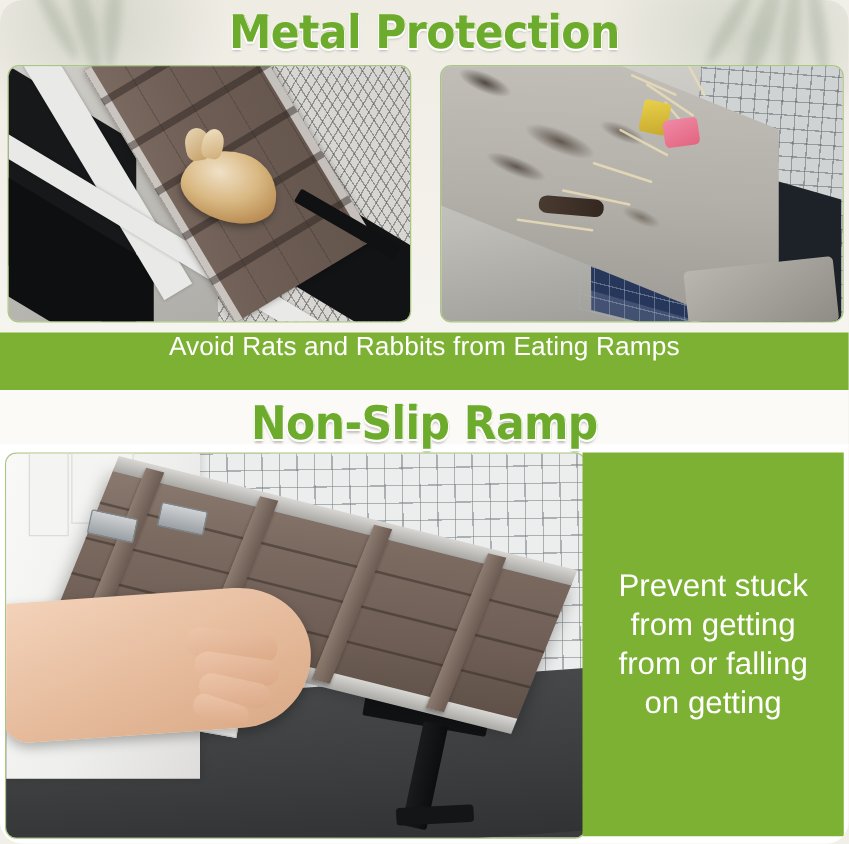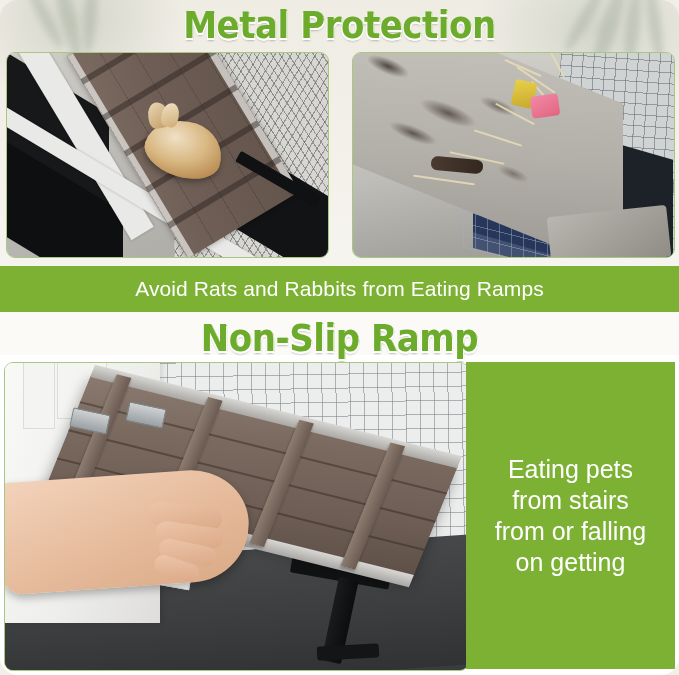--- a/index.html
+++ b/index.html
@@ -165,21 +165,21 @@
     transform:skewY(14deg);
   }
   .rp-metal{
     position:absolute;right:5px;bottom:-6px;width:120px;height:52px;
     background:linear-gradient(150deg,#b9b6b0,#8f8c86);transform:rotate(-6deg);border-radius:4px;
   }
 
   
   #banner{
     position:absolute;left:0;top:266px;width:679px;height:46px;
-    background:#7db134;display:flex;align-items:center;justify-content:center;
+    background:#7db134;display:flex;align-items:flex-start;justify-content:center;
   }
   #banner-text{
     color:#ffffff;font-size:21px;font-family:"Liberation Sans",sans-serif;
     letter-spacing:.1px;white-space:nowrap;
   }
 
   
   #photo-bottom{left:4px;top:362px;width:463px;height:307px;}
   .bp-bg{position:absolute;inset:0;background:linear-gradient(175deg,#f2f1ee 0%,#e6e5e2 42%,#cfcfcd 52%,#4b4c4e 60%,#3a3b3d 100%);}
   .bp-mesh{
@@ -375,20 +375,20 @@
         <div class="finger" style="left:150px;top:34px;width:74px;height:23px;transform:rotate(10deg);"></div>
         <div class="finger" style="left:156px;top:54px;width:68px;height:21px;transform:rotate(12deg);"></div>
         <div class="finger" style="left:158px;top:72px;width:58px;height:20px;transform:rotate(16deg);"></div>
         <div class="finger" style="left:152px;top:88px;width:46px;height:18px;transform:rotate(22deg);"></div>
       </div>
     </div>
   </div>
 
   <div id="callout">
     <div id="callout-text">
-      <span>Eating pets</span>
-      <span>from stairs</span>
+      <span>Prevent stuck</span>
+      <span>from getting</span>
       <span>from or falling</span>
       <span>on getting</span>
     </div>
   </div>
 
 </div>
 
 </body></html>

